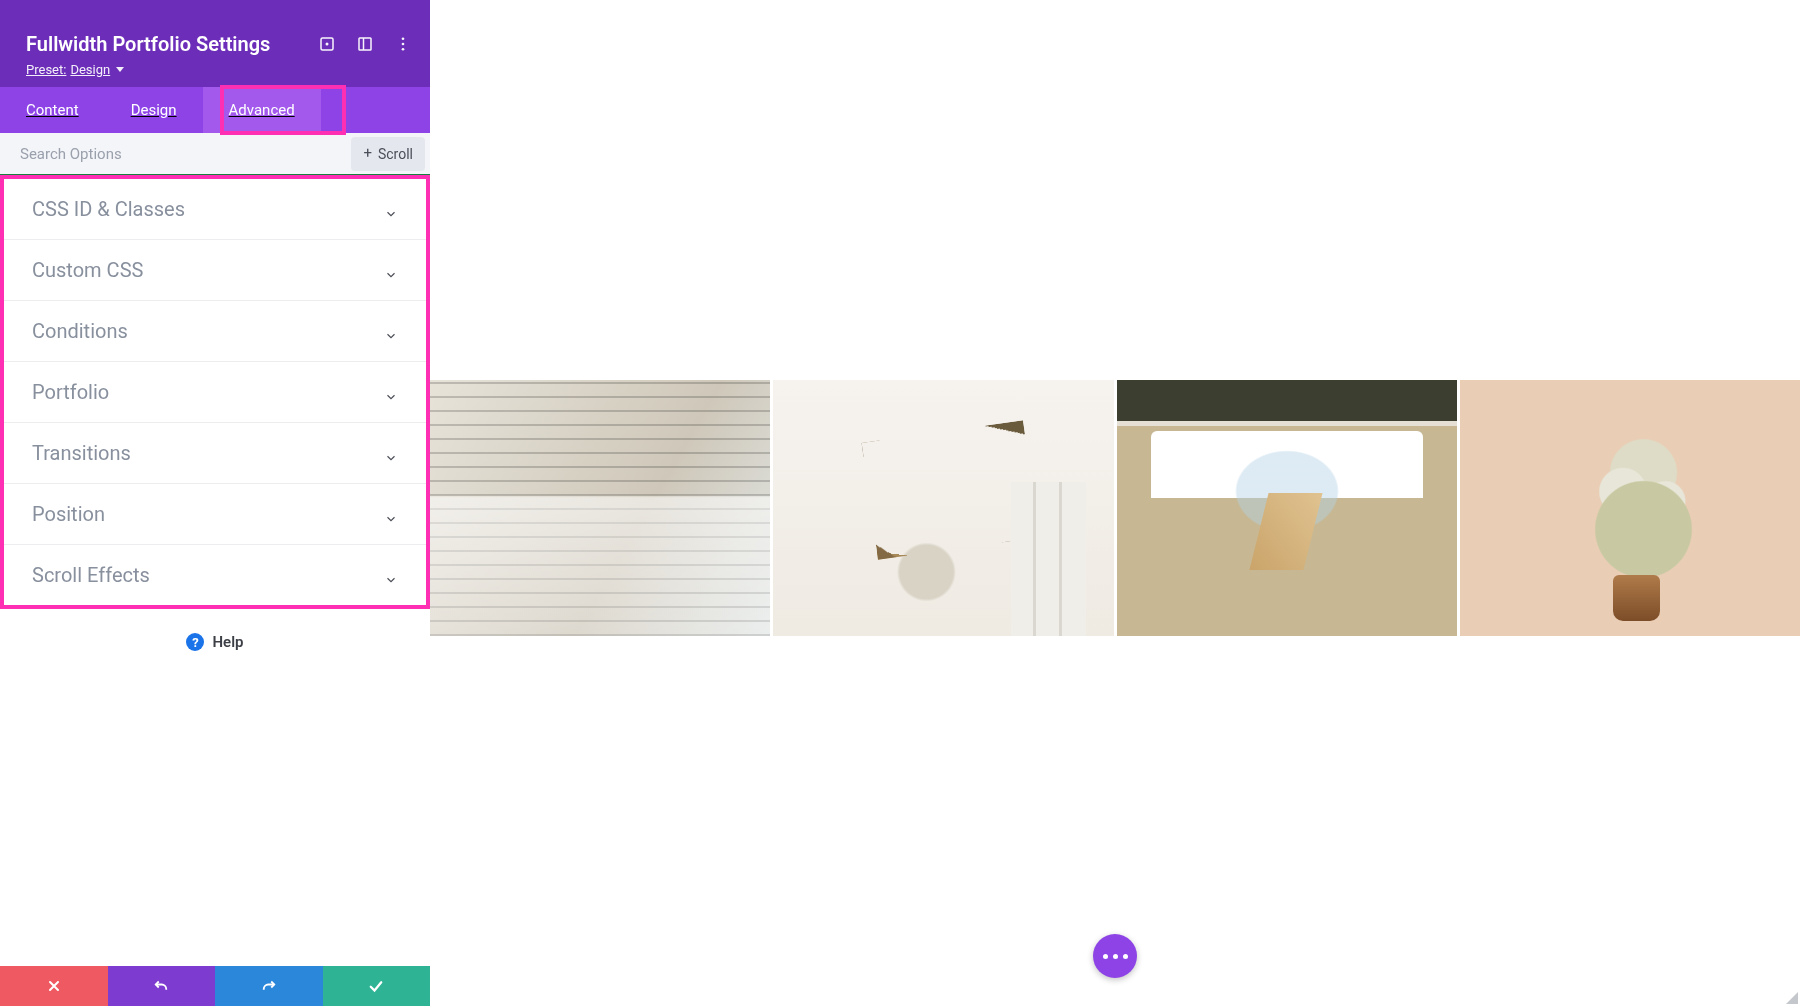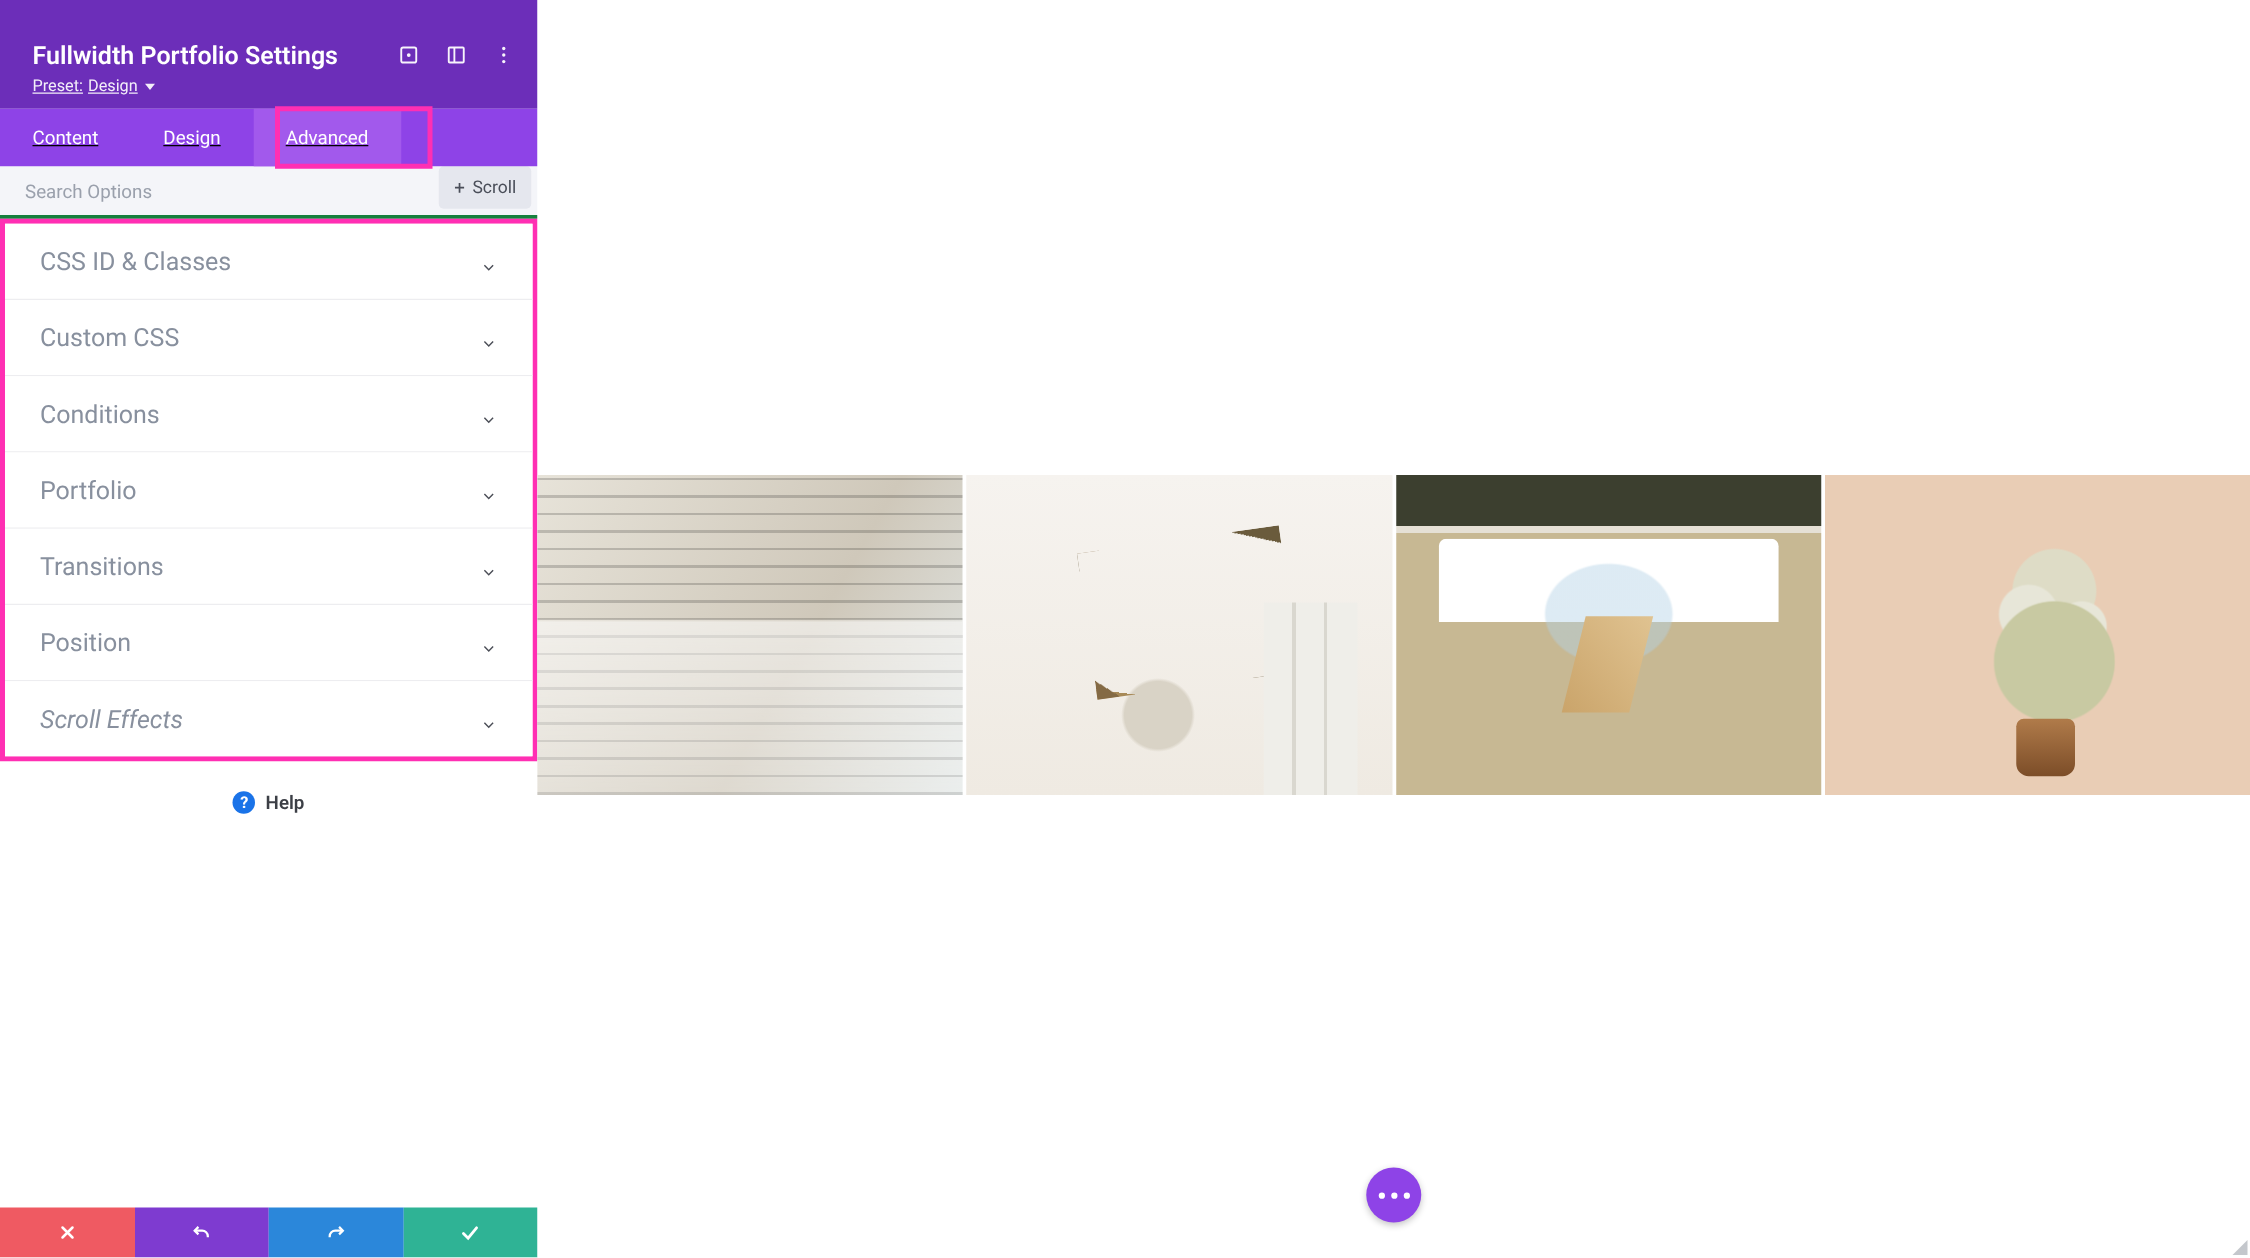--- a/index.html
+++ b/index.html
@@ -13,29 +13,29 @@
     .panel-header-icons { display: flex; gap: 20px; align-items: center; }
     .hicon { width: 18px; height: 18px; opacity: .95; display:flex; align-items:center; justify-content:center; cursor: pointer; }
     .preset-row { margin-top: 6px; font-size: 13px; opacity: .92; display:flex; align-items:center; gap:4px;text-decoration:underline; }
     .caret-down { display:inline-block; border-left:4px solid transparent; border-right:4px solid transparent; border-top:5px solid #fff; margin-left:2px;}
 
     .tabs { background: #8e43e7; display: flex; align-items: stretch; height: 46px; text-decoration: underline; }
     .tab { color: #fff; font-size: 15px; padding: 0 26px; display:flex; align-items:center; cursor:pointer; }
     .tab.active { background: #a259ec; }
     .tab-highlight { position:absolute; border:4px solid #ff2fb3; box-sizing:border-box; pointer-events:none; }
 
-    .search-row { display:flex; align-items:flex-start; height: 42px; background:#f4f5f9; border-bottom:3px solid #15803d;gap:40px; }
+    .search-row { display:flex; align-items:center; height: 42px; background:#f4f5f9; border-bottom:1px solid #15803d;gap:40px; }
     .search-input { flex:1; height:100%; border:none; outline:none; background:transparent; padding:0 20px; font-size:15px; color:#7d8393; }
     .search-input::placeholder { color:#9aa0ac; }
     .filter-btn { height: 34px; margin-right:5px; padding:0 12px; border:none; background:#e5e7ee; border-radius:4px; font-size:14px; color:#4a4e59; display:flex; align-items:center; gap:6px; cursor:pointer; }
     .plus { font-size:15px; line-height:1; }
 
     .sections { border:4px solid #ff2fb3; border-top-width:4px; }
     .section { display:flex; align-items:center; justify-content:space-between; padding: 18px 28px; border-bottom:1px solid #ededf0; color:#88909e; font-size:20px; cursor:pointer; background:#fff;gap:16px; }
-    .section:last-child { border-bottom:none;font-style:italic; }
+    .section:last-child { border-bottom:none; }
     .chev { width:14px; height:14px; }
     .chev svg { stroke:#4b4e57; stroke-width:2; fill:none; }
 
     .help-row { display:flex; align-items:center; justify-content:center; gap:8px; padding: 24px 0; }
     .help-icon { width:18px; height:18px; background:#1a73e8; border-radius:50%; color:#fff; font-size:13px; font-weight:700; display:flex; align-items:center; justify-content:center; }
     .help-text { font-size:15px; font-weight:600; color:#3c3f46; }
 
     .panel-footer { position:absolute; bottom:0; left:0; width:430px; height:40px; display:flex; }
     .fbtn { flex:1; display:flex; align-items:center; justify-content:center; color:#fff; cursor:pointer; }
     .fbtn.red { background:#ef5a62; }

